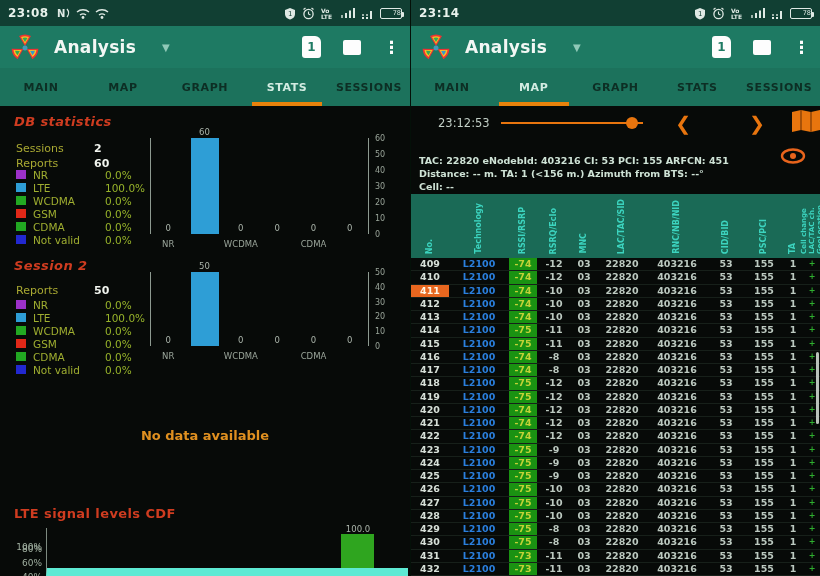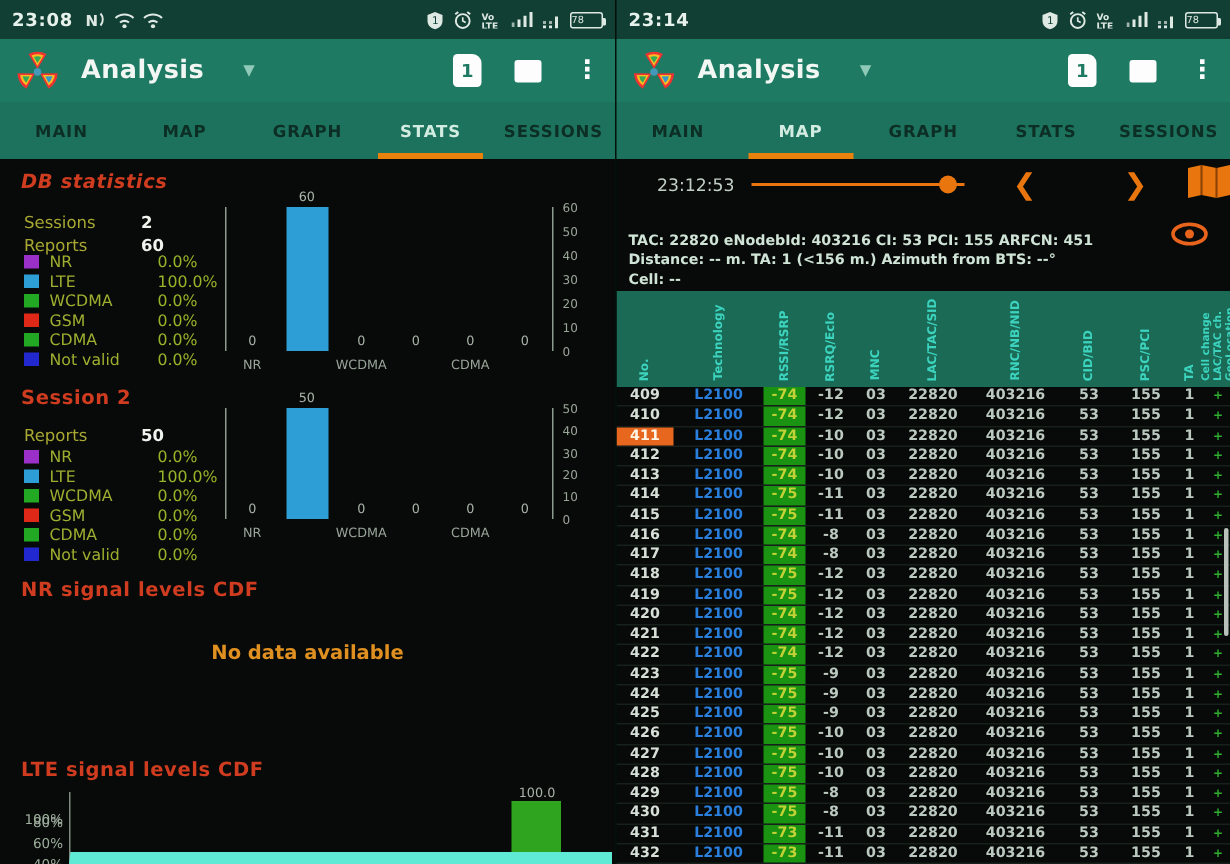--- a/index.html
+++ b/index.html
@@ -13,21 +13,21 @@
   
   .statusbar { height:26px; background:#113f33; display:flex; align-items:center;
                padding:0 8px; color:#e8f2ec; }
   .status-time { font-size:12px; font-weight:bold; letter-spacing:.5px; }
   .status-left-icons { display:flex; gap:5px; margin-left:8px; align-items:center; }
   .status-right-icons { margin-left:auto; display:flex; gap:6px; align-items:center; }
   .sicon { display:inline-flex; align-items:center; justify-content:center; }
   .sicon svg { display:block; }
   .battery { width:22px; height:11px; border:1px solid #dfe9e4; border-radius:2px;
              position:relative; font-size:6.5px; color:#dfe9e4; display:flex;
-             align-items:center; justify-content:flex-start; }
+             align-items:center; justify-content:flex-end; }
   .battery:after { content:""; position:absolute; right:-3px; top:3px; width:2px; height:5px;
                    background:#dfe9e4; border-radius:0 1px 1px 0; }
 
   
   .appbar { height:42px; background:#1e7a63; display:flex; align-items:center; padding:0 10px; }
   .applogo { width:30px; height:30px; margin-right:14px; }
   .apptitle { color:#f2f7f4; font-size:17px; font-weight:bold; letter-spacing:.3px; }
   .caret { margin-left:26px; color:#8fc9b8; font-size:10px; }
   .appbar-right { margin-left:auto; display:flex; align-items:center; gap:22px; }
   .simbadge { width:19px; height:22px; background:#fdfdfd; border-radius:3px 6px 3px 3px;
@@ -283,21 +283,21 @@
         <div class="val-label" style="left: 203.833px; top: 99px;">0</div>
         <div class="ytick" style="left: 229px; top: 106px;">0</div>
         <div class="ytick" style="left: 229px; top: 90px;">10</div>
         <div class="ytick" style="left: 229px; top: 74px;">20</div>
         <div class="ytick" style="left: 229px; top: 58px;">30</div>
         <div class="ytick" style="left: 229px; top: 42px;">40</div>
         <div class="ytick" style="left: 229px; top: 26px;">50</div>
         <div class="ytick" style="left: 229px; top: 10px;">60</div>
       </div>
 
-    <div class="abs sec-title" style="left:14px; top:152px;">Session 2</div>
+    <div class="abs sec-title" style="left:14px; top:152px;font-style:italic;">Session 2</div>
     <div class="abs" style="left:16px; top:178px;">
         <div class="stat-line">
           <span class="stat-label">Reports</span>
           <span class="stat-value">50</span>
         </div>
       </div>
     <div class="abs" style="left:16px; top:192px;">
         <div class="legend-row">
           <span class="swatch" style="background: rgb(155, 48, 200);"></span>
           <span class="legend-label">NR</span>
@@ -343,21 +343,20 @@
         <div class="xtick" style="left: 167.5px; top: 93px;">CDMA</div>
         <div class="val-label" style="left: 203.833px; top: 77px;">0</div>
         <div class="ytick" style="left: 229px; top: 84px;">0</div>
         <div class="ytick" style="left: 229px; top: 69.2px;">10</div>
         <div class="ytick" style="left: 229px; top: 54.4px;">20</div>
         <div class="ytick" style="left: 229px; top: 39.6px;">30</div>
         <div class="ytick" style="left: 229px; top: 24.8px;">40</div>
         <div class="ytick" style="left: 229px; top: 10px;">50</div>
       </div>
 
-    <div class="abs sec-title" style="left:14px; top:280px;">NR signal levels CDF</div>
     <div class="abs nodata" style="left:0; top:322px; width:410px; text-align:center;">No data available</div>
 
     <div class="abs sec-title" style="left:14px; top:400px;">LTE signal levels CDF</div>
     <div class="abs" style="left:0; top:412px; width:410px; height:58px;">
       <div id="cdf-ylabels">
           <div class="cdf-ylabel" style="left: 8px; top: 24px; width: 34px; text-align: right;">100%</div>
           <div class="cdf-ylabel" style="left: 8px; top: 26px; width: 34px; text-align: right;">80%</div>
           <div class="cdf-ylabel" style="left: 8px; top: 40px; width: 34px; text-align: right;">60%</div>
           <div class="cdf-ylabel" style="left: 8px; top: 54px; width: 34px; text-align: right;">40%</div>
         </div>

